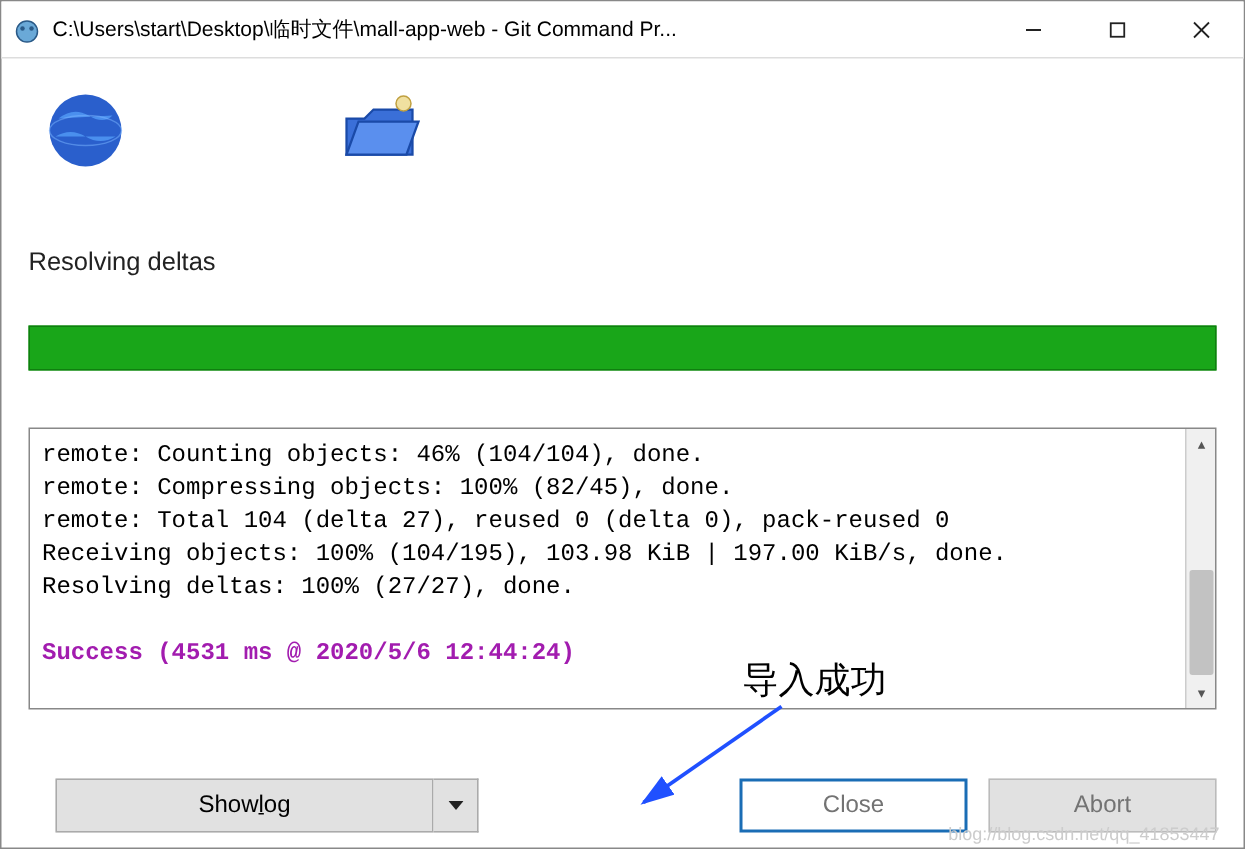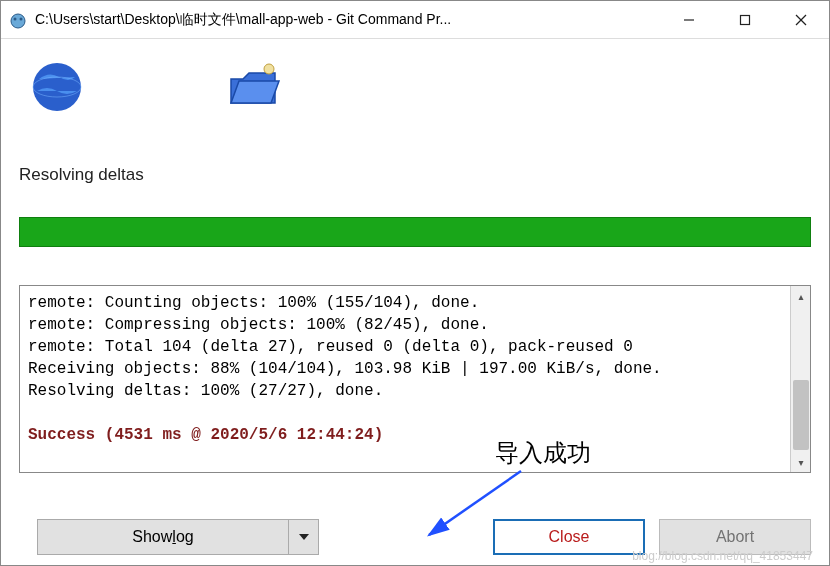--- a/index.html
+++ b/index.html
@@ -86,21 +86,21 @@
     .log-content {
       flex: 1;
       padding: 6px 8px;
       font-family: "Consolas", "Courier New", monospace;
       font-size: 16px;
       line-height: 22px;
       color: #000;
       white-space: pre;
       overflow: hidden;
     }
-    .log-success { color: #7f1d1d; font-weight: bold; }
+    .log-success { color: #a21caf; font-weight: bold; }
     .log-scroll {
       width: 20px;
       background: #f0f0f0;
       border-left: 1px solid #ccc;
       position: relative;
     }
     .scroll-arrow {
       width: 20px;
       height: 20px;
       display: flex;
@@ -174,21 +174,21 @@
       height: 36px;
       display: flex;
       align-items: center;
       justify-content: center;
       font-size: 16px;
       cursor: pointer;
     }
     .btn-close {
       background: #fff;
       border: 2px solid #1a6db5;
-      color: #b91c1c;
+      color: #737373;
       margin-right: 14px;
     }
     .btn-abort {
       background: #e1e1e1;
       border: 1px solid #bbb;
       color: #737373;
       cursor: default;
     }
     .watermark {
       position: absolute;
@@ -247,24 +247,24 @@
           <circle cx="44" cy="10" r="5" fill="#f0e0a0" stroke="#c0a040"></circle>
         </svg>
       </span>
     </div>
 
     <div class="status-label">Resolving deltas</div>
 
     <div class="progress-bar"></div>
 
     <div class="log-box">
-      <div class="log-content"><span>remote: Counting objects: 100% (155/104), done.</span>
+      <div class="log-content"><span>remote: Counting objects: 46% (104/104), done.</span>
 <span>remote: Compressing objects: 100% (82/45), done.</span>
 <span>remote: Total 104 (delta 27), reused 0 (delta 0), pack-reused 0</span>
-<span>Receiving objects: 88% (104/104), 103.98 KiB | 197.00 KiB/s, done.</span>
+<span>Receiving objects: 100% (104/195), 103.98 KiB | 197.00 KiB/s, done.</span>
 <span>Resolving deltas: 100% (27/27), done.</span>
 
 <span class="log-success">Success (4531 ms @ 2020/5/6 12:44:24)</span></div>
       <div class="log-scroll">
         <div class="scroll-arrow">▴</div>
         <div class="scroll-thumb"></div>
         <div class="scroll-arrow" style="position:absolute;bottom:0">▾</div>
       </div>
     </div>
 

